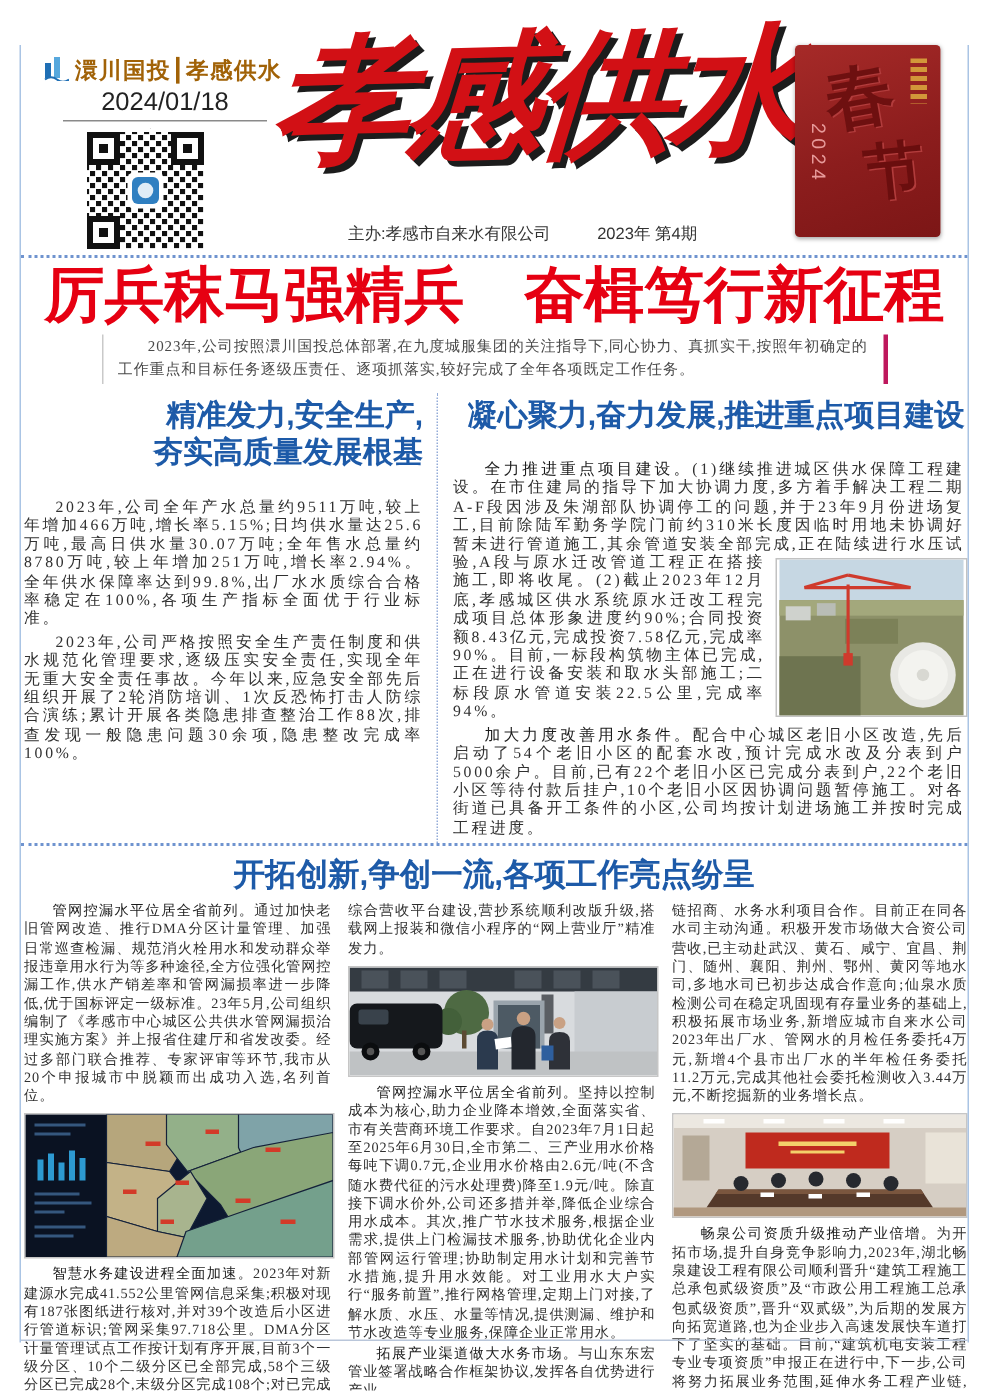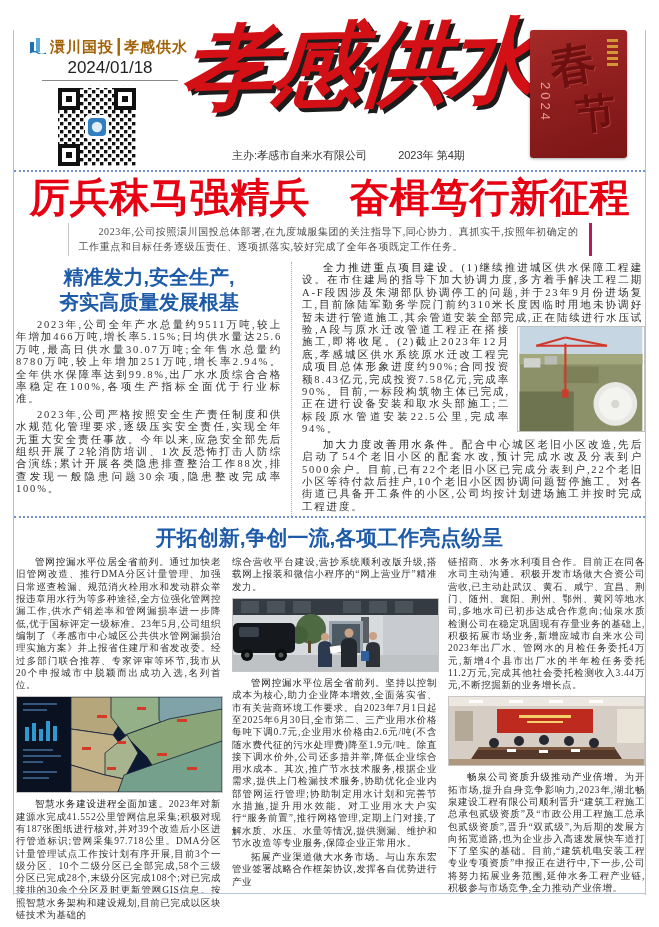--- a/index.html
+++ b/index.html
@@ -43,21 +43,21 @@
     letter-spacing:0;white-space:nowrap;line-height:44px;}
 
   .intro{width:500px;margin:4px auto 0;font-size:10px;color:#4a4a4a;line-height:14.5px;letter-spacing:.6px;
     text-align:justify;text-indent:2em;border-left:1px solid #c9c9c9;border-right:3px solid #be185d;padding:2px 10px;
     font-family:"Liberation Serif","DejaVu Serif",serif;}
 
   
   .main-cols{display:flex;margin:6px 16px 0;}
   .mc-left{width:266px;padding-right:9px;}
   .mc-right{flex:1;border-left:1px dotted #93abd8;padding-left:10px;}
-  .art-title{color:#1d5aa8;font-weight:900;text-align:center;font-size:20px;line-height:25px;margin:3px 0 4px;}
+  .art-title{color:#1d5aa8;font-weight:900;text-align:right;font-size:20px;line-height:25px;margin:3px 0 18px;}
   .mc-right .art-title{font-size:20px;}
   .par{font-size:10.5px;line-height:12.4px;letter-spacing:1.8px;text-align:justify;text-indent:2em;margin:0 0 3px;
     font-family:"Liberation Serif","DejaVu Serif",serif;color:#303030;}
   .lead{font-weight:normal;color:#1b1b1b;}
   .photo-float{float:right;width:126px;margin:2px 0 3px 7px;}
   .photo-float svg{display:block;border:1px solid #c2c2c2;}
 
   
   .s2-title{text-align:center;color:#1d5aa8;font-size:21px;font-weight:900;margin:7px 0 5px;line-height:26px;}
   .bcols{display:flex;margin:0 16px;gap:11px;}
@@ -144,20 +144,21 @@
     <article class="mc-left">
       <div class="art-title">
         <div>精准发力,安全生产,</div>
         <div>夯实高质量发展根基</div>
       </div>
       <p class="par">2023年,公司全年产水总量约9511万吨,较上年增加466万吨,增长率5.15%;日均供水量达25.6万吨,最高日供水量30.07万吨;全年售水总量约8780万吨,较上年增加251万吨,增长率2.94%。全年供水保障率达到99.8%,出厂水水质综合合格率稳定在100%,各项生产指标全面优于行业标准。</p>
       <p class="par">2023年,公司严格按照安全生产责任制度和供水规范化管理要求,逐级压实安全责任,实现全年无重大安全责任事故。今年以来,应急安全部先后组织开展了2轮消防培训、1次反恐怖打击人防综合演练;累计开展各类隐患排查整治工作88次,排查发现一般隐患问题30余项,隐患整改完成率100%。</p>
     </article>
 
     <article class="mc-right">
+      <div class="art-title">凝心聚力,奋力发展,推进重点项目建设</div>
       <p class="par">
         <span class="lead">全力推进重点项目建设。</span><span>(1)继续推进城区供水保障工程建设。在市住建局的指导下加大协调力度,多方着手解决工程二期A-F段因涉及朱湖部队协调停工的问题,并于23年9月份进场复工,目前除陆军勤务学院门前约310米长度因临时用地未协调好暂未进行管道施工,其余管道安装全部完成,正在陆续进行水压试验,</span><span class="photo-float">
             <svg width="126" height="104" viewBox="0 0 118 100">
             <rect width="118" height="26" fill="#c6d7e3"></rect>
             <rect y="26" width="118" height="74" fill="#8d9169"></rect>
             <rect y="26" width="118" height="10" fill="#a3a87c"></rect>
             <rect x="0" y="62" width="52" height="38" fill="#6e7450"></rect>
             <rect x="42" y="38" width="34" height="16" fill="#7c8158"></rect>
             <rect x="4" y="30" width="16" height="9" fill="#cfd2cd"></rect>
             <rect x="24" y="28" width="12" height="8" fill="#b9bdb6"></rect>

